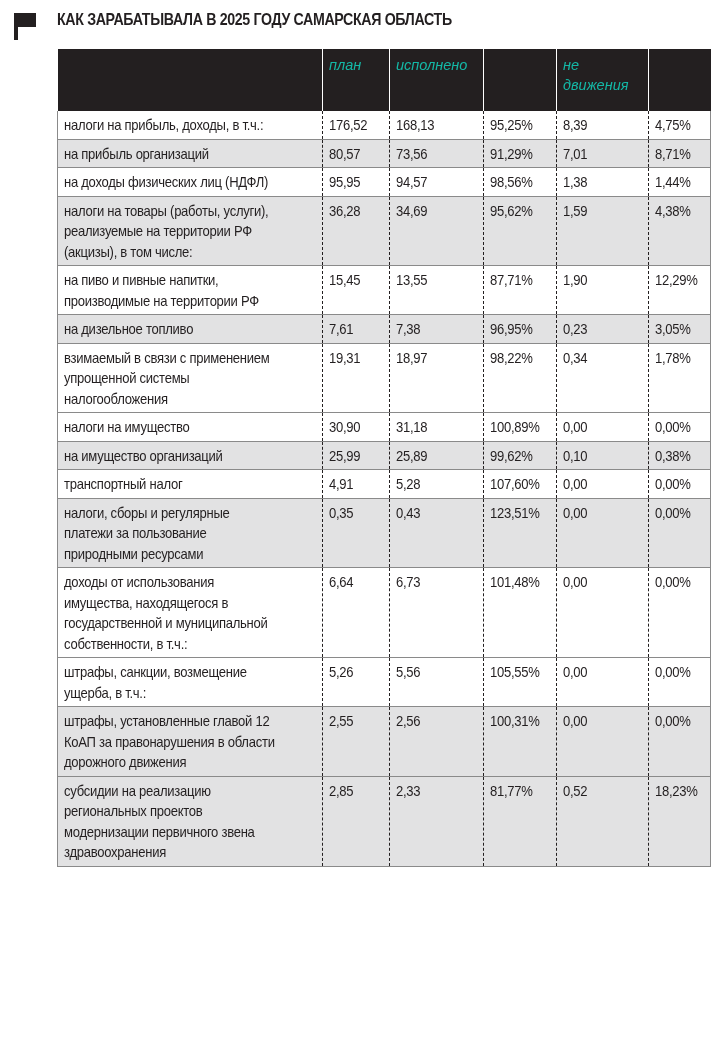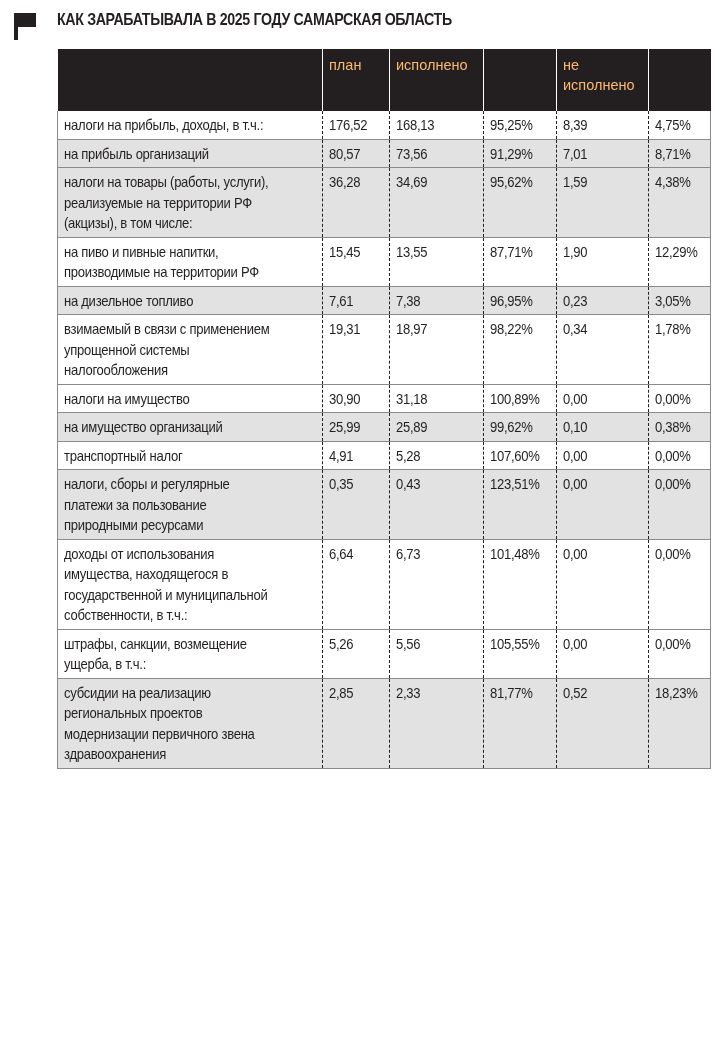--- a/index.html
+++ b/index.html
@@ -2,21 +2,21 @@
 <html><head>
 <meta charset="utf-8">
 <style>
   html, body { margin: 0; padding: 0; background: #ffffff; }
   body { width: 727px; height: 1057px; position: relative; font-family: "Liberation Sans", sans-serif; color: #231f20; overflow: hidden; }
   .flag { position: absolute; left: 14px; top: 13px; width: 4px; height: 27px; background: #231f20; }
   .flag-cloth { position: absolute; left: 14px; top: 13px; width: 22px; height: 14px; background: #231f20; }
   .title { position: absolute; left: 57px; top: 10px; font-size: 16.5px; font-weight: bold; letter-spacing: -0.4px; transform: scaleX(0.86); transform-origin: left top; white-space: nowrap; }
   table { position: absolute; left: 57px; top: 49px; border-collapse: collapse; width: 653px; table-layout: fixed; font-size: 14.5px; }
   col.c0 { width: 265px; } col.c1 { width: 67px; } col.c2 { width: 94px; } col.c3 { width: 73px; } col.c4 { width: 92px; } col.c5 { width: 62px; }
-  thead tr { background: #231f20; color: #fdba74; }
+  thead tr { background: #231f20; color: #14b8a6; font-style: italic; }
   thead th { height: 56px; vertical-align: top; text-align: left; font-weight: normal; padding: 6px 6px 0 6px; border-left: 1.5px solid #ffffff; line-height: 20px; }
   thead th:first-child { border-left: none; }
   tbody tr { border-bottom: 1.5px solid #8a8a8a; }
   tbody tr.odd { background: #ffffff; }
   tbody tr.even { background: #e2e2e3; padding-left: 45px; }
   tbody td { vertical-align: top; padding: 4px 6px 3px 6px; line-height: 20.5px; border-left: 1.2px dashed #231f20; letter-spacing: -0.3px; }
   tbody td:first-child { border-left: 1.5px solid #8a8a8a; }
   tbody td:last-child { border-right: 1.5px solid #8a8a8a; text-decoration: underline; }
   tbody td span { display: inline-block; transform: scaleX(0.9); transform-origin: left top; white-space: nowrap; }
   tbody td.label span { white-space: pre-line; }
@@ -37,40 +37,48 @@
       <col class="c4">
       <col class="c5">
     </colgroup>
   <thead>
     <tr>
       <th></th>
       <th>план</th>
       <th>исполнено</th>
       <th></th>
       <th style="white-space:pre-line">не
-исполнено</th>
+движения</th>
       <th></th>
     </tr>
   </thead>
   <tbody id="tbody">
       <tr class="odd">
         <td class="label"><span>налоги на прибыль, доходы, в т.ч.:</span></td>
         <td><span>176,52</span></td>
         <td><span>168,13</span></td>
         <td><span>95,25%</span></td>
         <td><span>8,39</span></td>
         <td><span>4,75%</span></td>
       </tr>
       <tr class="even">
         <td class="label"><span>на прибыль организаций</span></td>
         <td><span>80,57</span></td>
         <td><span>73,56</span></td>
         <td><span>91,29%</span></td>
         <td><span>7,01</span></td>
         <td><span>8,71%</span></td>
+      </tr>
+      <tr class="odd">
+        <td class="label"><span>на доходы физических лиц (НДФЛ)</span></td>
+        <td><span>95,95</span></td>
+        <td><span>94,57</span></td>
+        <td><span>98,56%</span></td>
+        <td><span>1,38</span></td>
+        <td><span>1,44%</span></td>
       </tr>
       <tr class="even">
         <td class="label"><span>налоги на товары (работы, услуги),
 реализуемые на территории РФ
 (акцизы), в том числе:</span></td>
         <td><span>36,28</span></td>
         <td><span>34,69</span></td>
         <td><span>95,62%</span></td>
         <td><span>1,59</span></td>
         <td><span>4,38%</span></td>
@@ -150,20 +158,30 @@
       <tr class="odd">
         <td class="label"><span>штрафы, санкции, возмещение
 ущерба, в т.ч.:</span></td>
         <td><span>5,26</span></td>
         <td><span>5,56</span></td>
         <td><span>105,55%</span></td>
         <td><span>0,00</span></td>
         <td><span>0,00%</span></td>
       </tr>
       <tr class="even">
+        <td class="label"><span>штрафы, установленные главой 12
+КоАП за правонарушения в области
+дорожного движения</span></td>
+        <td><span>2,55</span></td>
+        <td><span>2,56</span></td>
+        <td><span>100,31%</span></td>
+        <td><span>0,00</span></td>
+        <td><span>0,00%</span></td>
+      </tr>
+      <tr class="even">
         <td class="label"><span>субсидии на реализацию
 региональных проектов
 модернизации первичного звена
 здравоохранения</span></td>
         <td><span>2,85</span></td>
         <td><span>2,33</span></td>
         <td><span>81,77%</span></td>
         <td><span>0,52</span></td>
         <td><span>18,23%</span></td>
       </tr>

